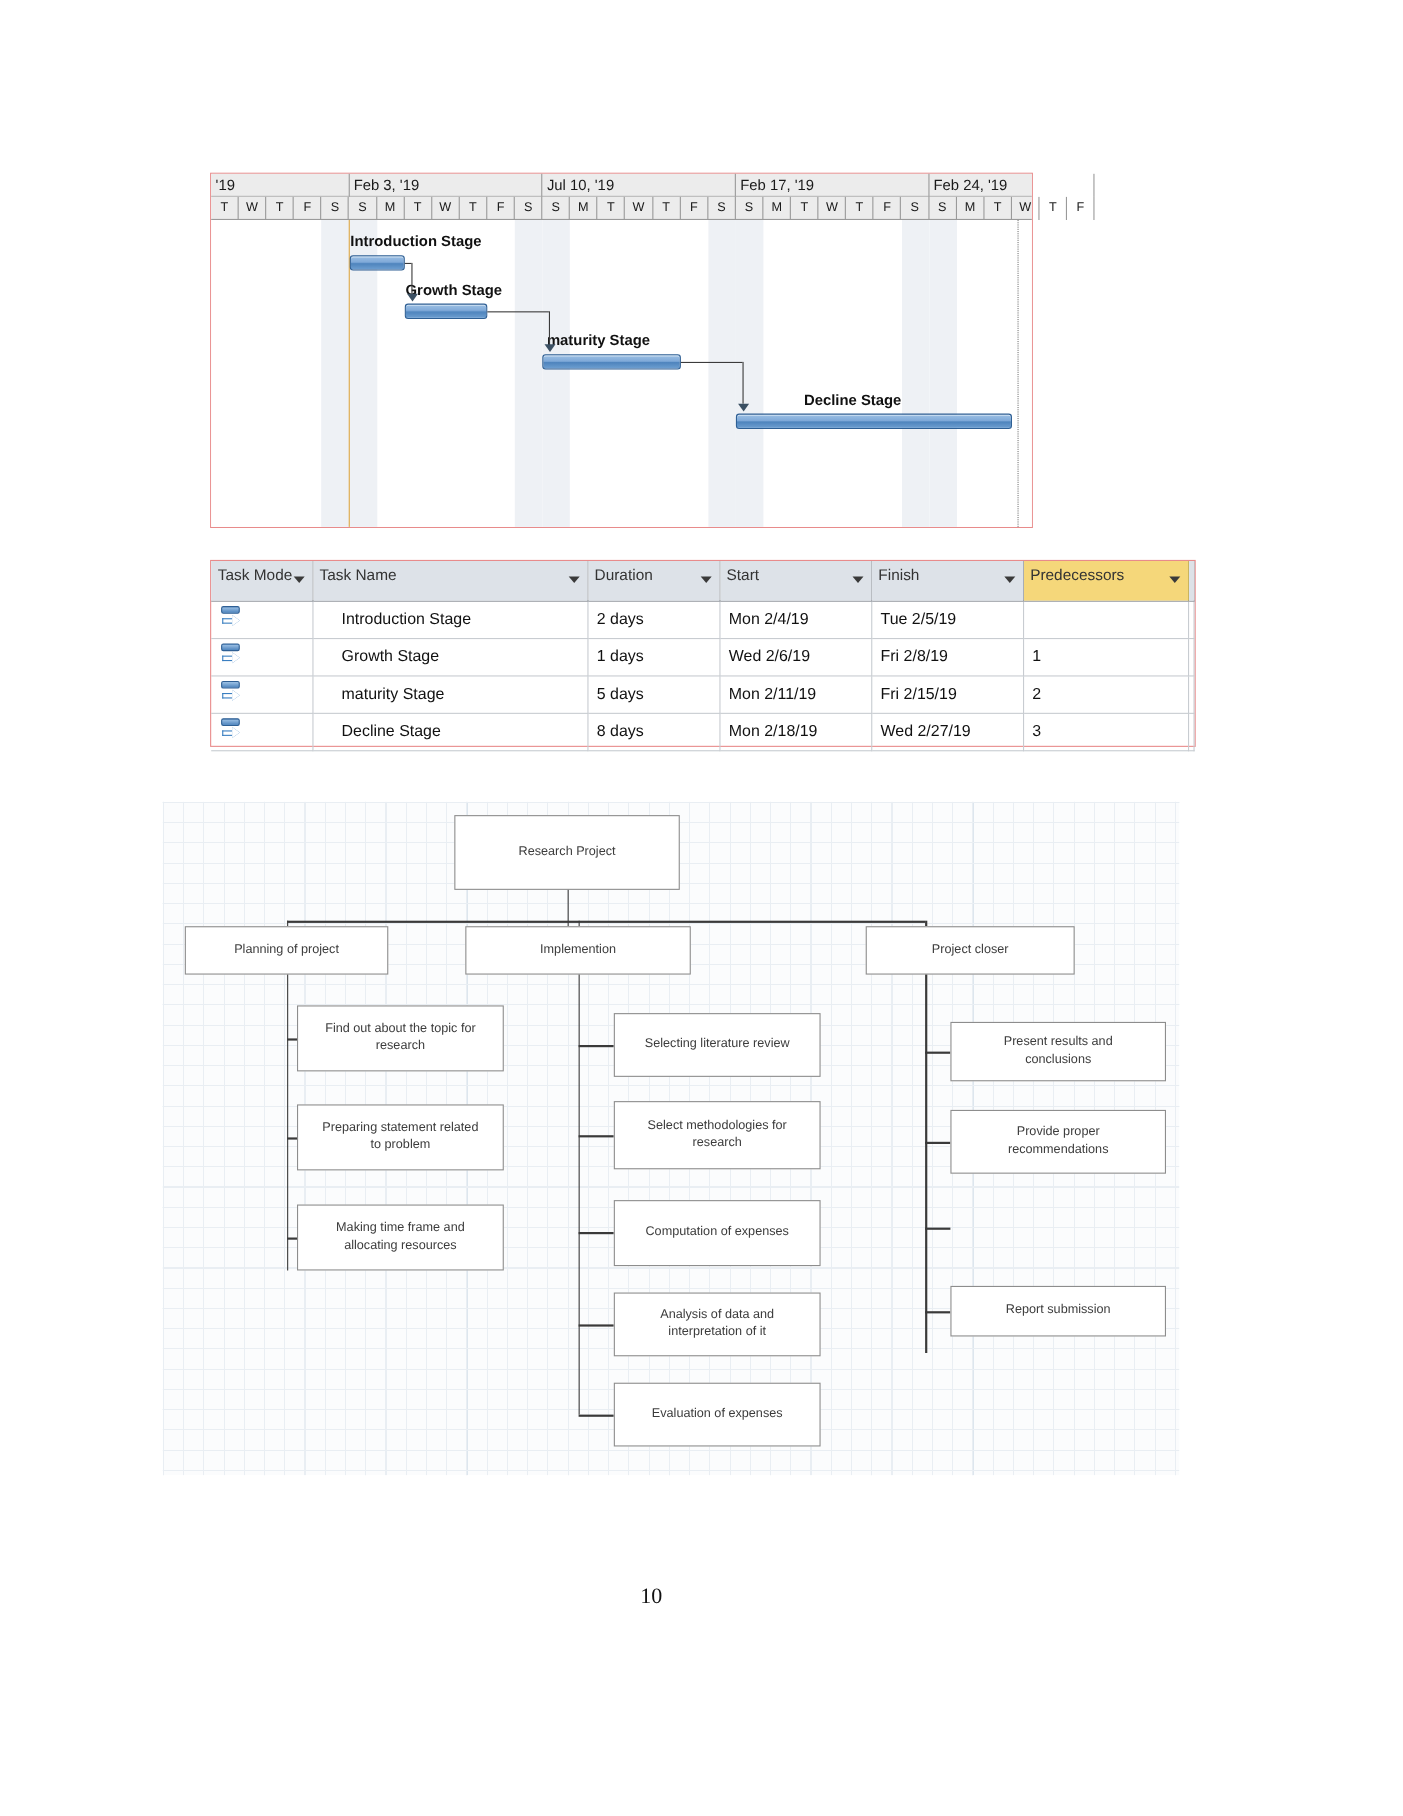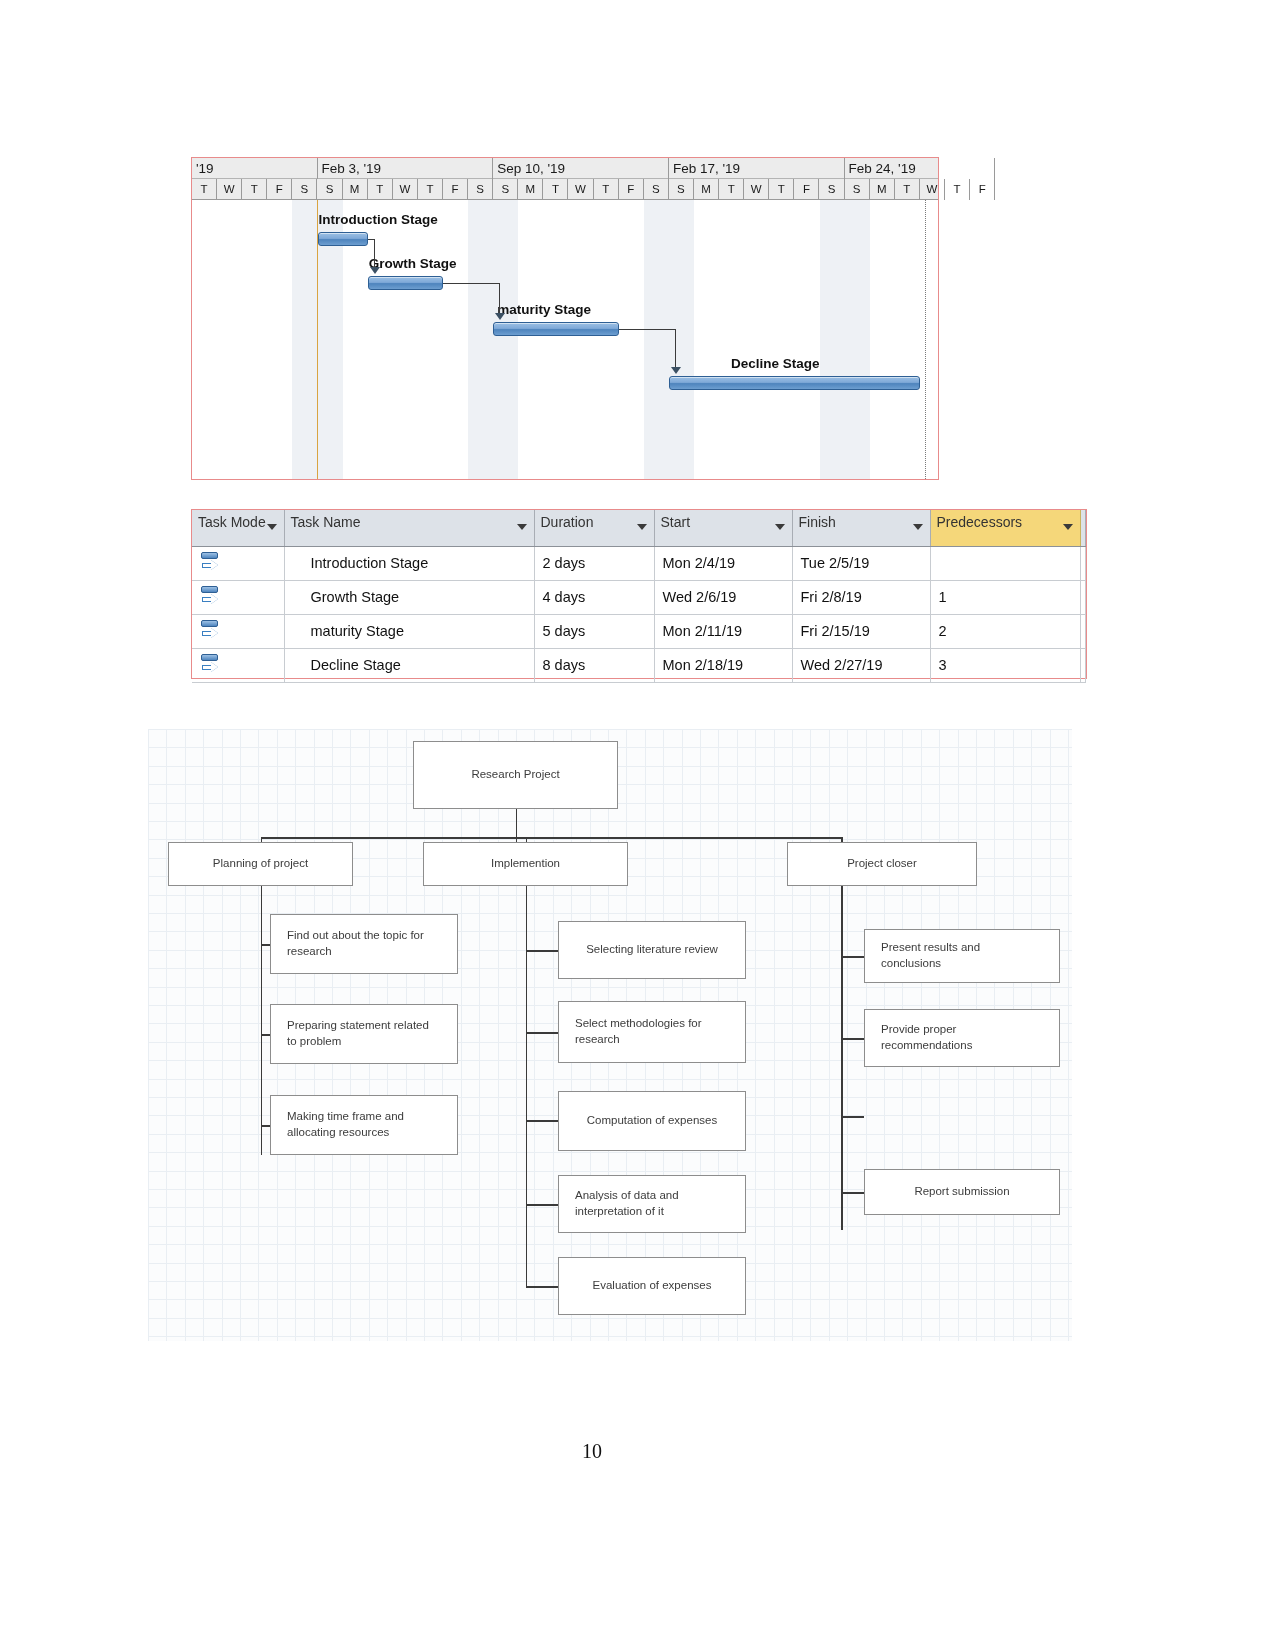--- a/index.html
+++ b/index.html
@@ -148,20 +148,21 @@
       repeating-linear-gradient(to bottom, #e9eef3 0 1px, transparent 1px 18.4px),
       repeating-linear-gradient(to right, #dde6ee 0 1px, transparent 1px 92px),
       repeating-linear-gradient(to bottom, #dde6ee 0 1px, transparent 1px 92px),
       #fbfcfd;
   }
   .wbs-box {
     position:absolute;
     background:#ffffff;
     border:1.4px solid #8d8d8d;
     display:flex; align-items:center; justify-content:center;
+    text-align:center;
     font-size:11.5px; color:#3c3c3c;
     line-height:1.35;
     padding:2px 16px;
   }
   .wbs-line { position:absolute; background:#3a3a3a; }
   .wbs-h { height:1.6px; }
   .wbs-v { width:1.6px; }
 
   
   #page-number {
@@ -171,21 +172,21 @@
     font-size:20px; color:#111;
   }
 </style>
 </head>
 <body>
 
 <div id="gantt-chart">
   <div class="gantt-header-row1">
       <div class="week-cell" style="left: 0px; width: 125.5px;">'19</div>
       <div class="week-cell" style="left: 125.5px; width: 175.7px;">Feb 3, '19</div>
-      <div class="week-cell" style="left: 301.2px; width: 175.7px;">Sep 10, '19</div>
+      <div class="week-cell" style="left: 301.2px; width: 175.7px;">Jul 10, '19</div>
       <div class="week-cell" style="left: 476.9px; width: 175.7px;">Feb 17, '19</div>
       <div class="week-cell" style="left: 652.6px; width: 150.6px;">Feb 24, '19</div>
     </div>
   <div class="gantt-header-row2">
       <div class="day-cell" style="left: 0px;">T</div>
       <div class="day-cell" style="left: 25.1px;">W</div>
       <div class="day-cell" style="left: 50.2px;">T</div>
       <div class="day-cell" style="left: 75.3px;">F</div>
       <div class="day-cell" style="left: 100.4px;">S</div>
       <div class="day-cell" style="left: 125.5px;">S</div>
@@ -275,21 +276,21 @@
           <td class="task-name-cell">Introduction Stage</td>
           <td>2 days</td>
           <td>Mon 2/4/19</td>
           <td>Tue 2/5/19</td>
           <td></td>
           <td></td>
         </tr>
         <tr>
           <td class="mode-cell"><span class="mode-icon"><span class="mi-bar"></span><span class="mi-arrow-body"></span><span class="mi-arrow-head"></span></span></td>
           <td class="task-name-cell">Growth Stage</td>
-          <td>4 days</td>
+          <td>1 days</td>
           <td>Wed 2/6/19</td>
           <td>Fri 2/8/19</td>
           <td>1</td>
           <td></td>
         </tr>
         <tr>
           <td class="mode-cell"><span class="mode-icon"><span class="mi-bar"></span><span class="mi-arrow-body"></span><span class="mi-arrow-head"></span></span></td>
           <td class="task-name-cell">maturity Stage</td>
           <td>5 days</td>
           <td>Mon 2/11/19</td>

